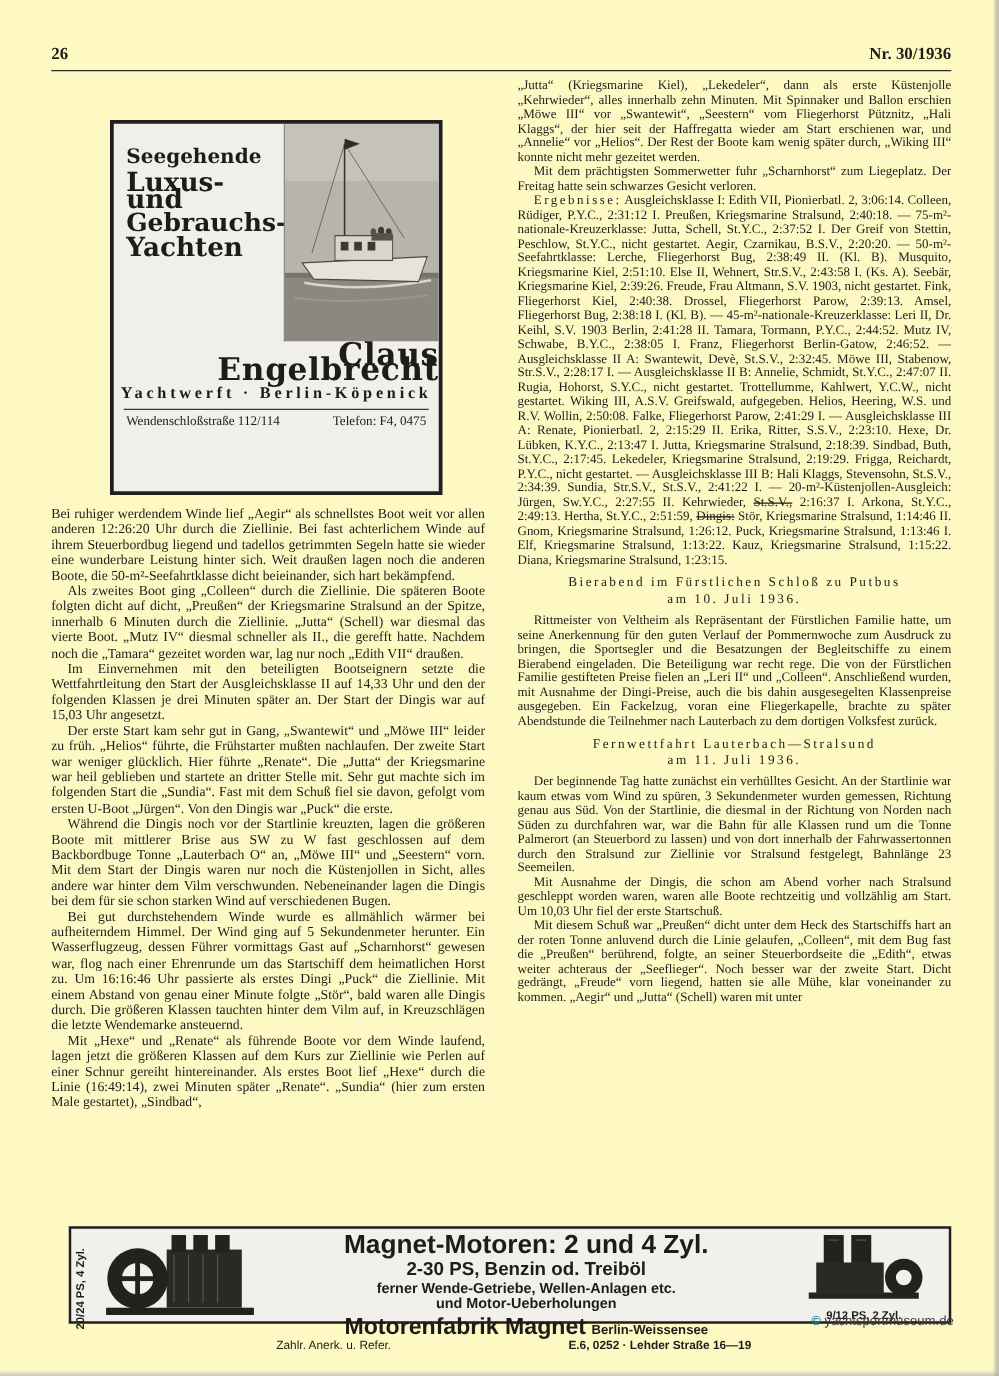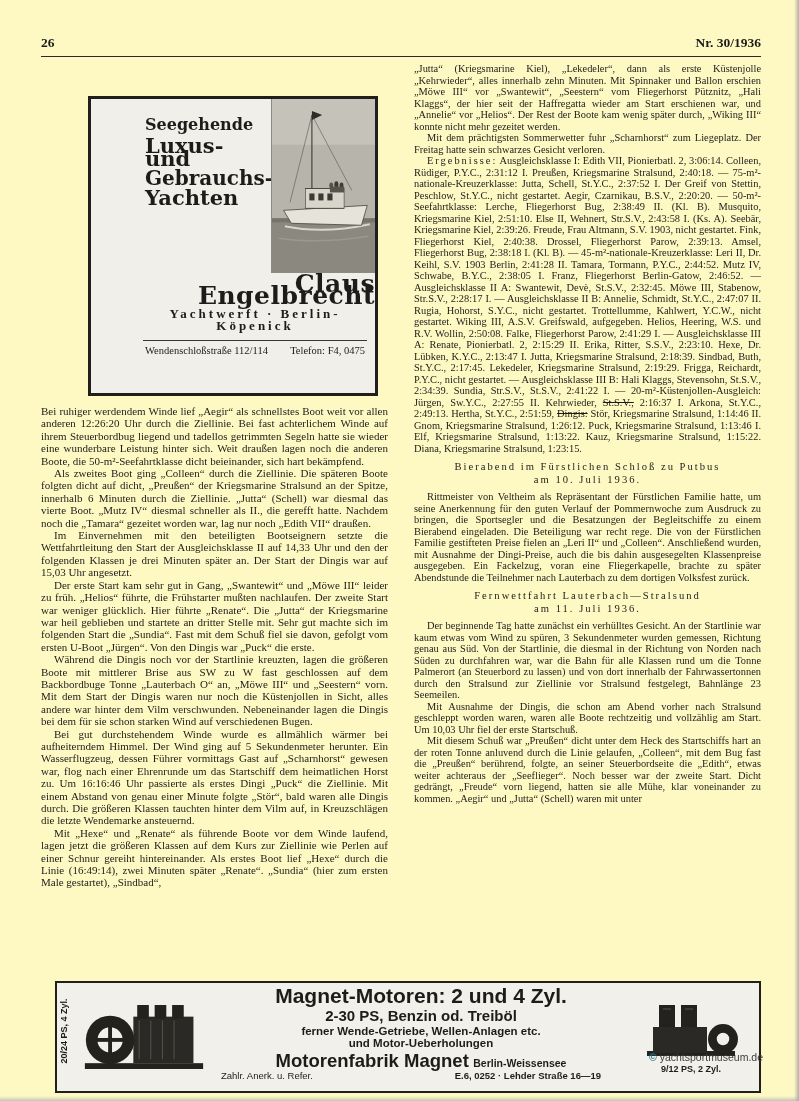--- a/index.html
+++ b/index.html
@@ -26,38 +26,38 @@
   .col-left{width:347px;font-size:11px;line-height:12.4px;}
   .col-right{width:347px;font-size:10.4px;line-height:11.5px;}
   .col p{margin:0;text-indent:13px;}
   .col p.cont{text-indent:0;}
   .spaced{letter-spacing:2px;}
   .strike{text-decoration:line-through;}
   .heading{text-align:center;letter-spacing:2px;font-size:10.6px;line-height:12.5px;
     margin:7px 0 5px 0;text-indent:0;}
 
   
-  .ad-yacht{box-sizing:border-box;margin:33px 10px 9px 47px;width:290px;height:300px;
-    border:3px solid #211f1c;background:#f1efe9;text-align:left;position:relative;padding-left:44px;}
+  .ad-yacht{box-sizing:border-box;margin:33px 10px 9px 47px;width:266px;height:300px;
+    border:3px solid #211f1c;background:#f1efe9;text-align:left;position:relative;}
   .ad-yacht-top{display:flex;height:174px;}
   .ad-yacht-title{width:126px;padding:20px 0 0 10px;font-family:"DejaVu Serif",serif;font-weight:bold;}
   .ad-yacht-title .t1{font-size:16px;margin-bottom:9px;}
   .ad-yacht-title .t2{font-size:21px;margin-bottom:7px;}
   .ad-yacht-title .t3{font-size:20px;margin-bottom:7px;}
   .ad-yacht-title .t4{font-size:21px;}
   .ad-yacht-photo{flex:1;overflow:hidden;border-left:1px solid #8d8a81;border-bottom:1px solid #8d8a81;}
   .ad-yacht-photo svg{display:block;width:100%;height:100%;}
   .ad-company{font-family:"DejaVu Serif",serif;font-size:25px;font-weight:bold;text-align:right;
     margin-top:5px;letter-spacing:0.5px;}
   .ad-sub{font-size:13px;font-weight:bold;text-align:center;letter-spacing:3px;margin-top:5px;}
   .ad-addr{display:flex;justify-content:space-between;margin:7px 8px 0 8px;padding:4px 2px 0 2px;
     font-size:10.5px;border-top:1px solid #3a3834;align-items:flex-end;}
 
   
-  .ad-magnet{box-sizing:border-box;position:absolute;left:55px;top:981px;width:706px;height:112px;
+  .ad-magnet{box-sizing:border-box;position:absolute;left:55px;top:981px;width:706px;height:78px;
     border:2.5px solid #211f1c;background:#f2f0ea;display:flex;
     font-family:"Liberation Sans",sans-serif;}
   .magnet-left{position:relative;flex:none;width:158px;display:flex;align-items:center;
     justify-content:center;padding-left:16px;box-sizing:border-box;}
   .magnet-caption-left{position:absolute;left:-40px;top:43px;width:94px;text-align:center;
     transform:rotate(-90deg);font-size:9px;font-weight:bold;}
   .magnet-center{flex:1;text-align:center;padding-top:2px;line-height:1.06;}
   .m1{font-size:21px;font-weight:bold;}
   .m2{font-size:15px;font-weight:bold;margin-top:1px;}
   .m3{font-size:11.5px;font-weight:bold;margin-top:1px;}

